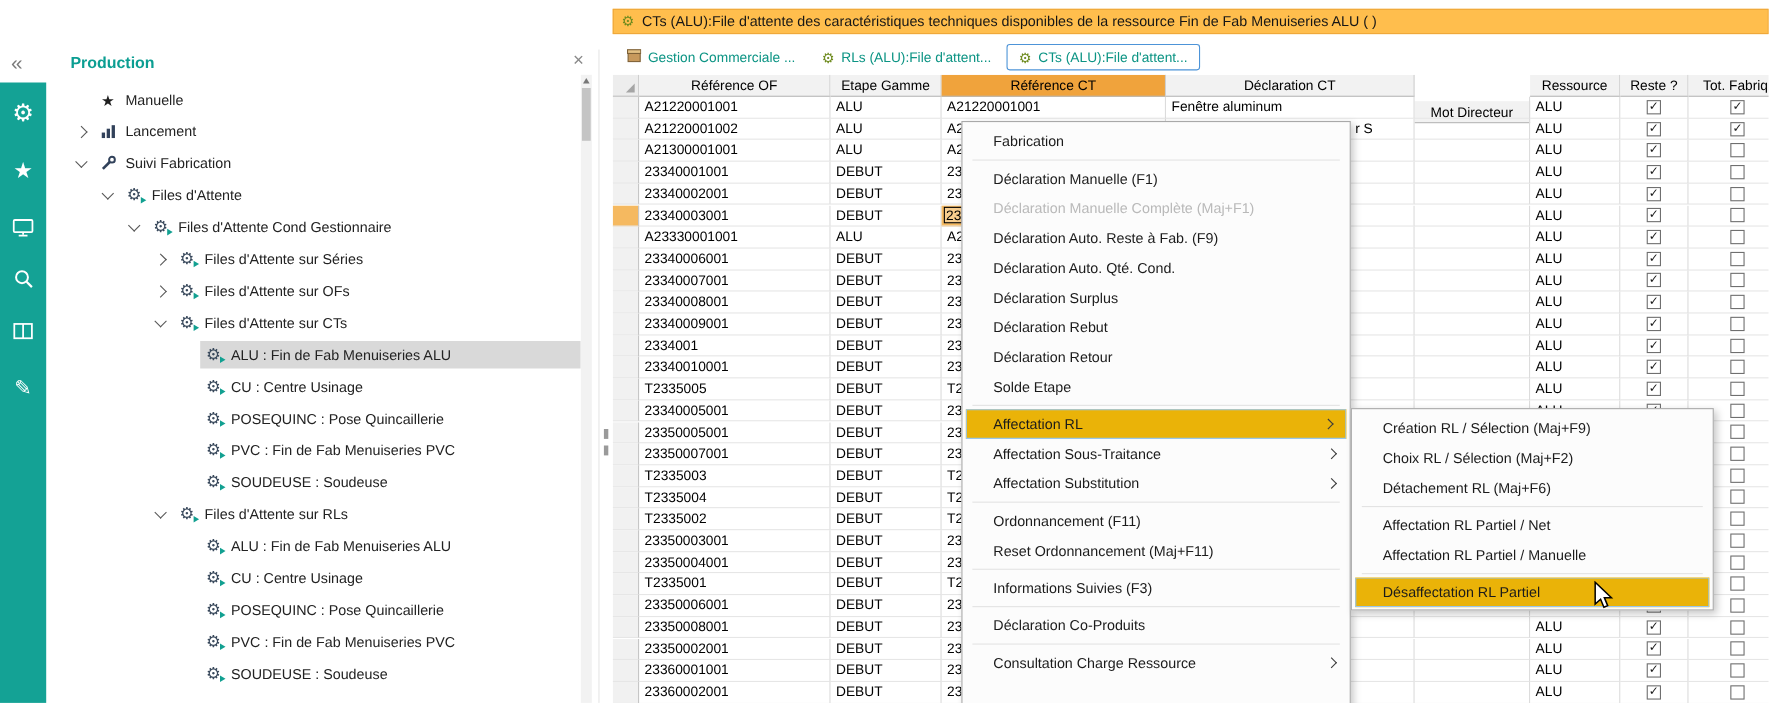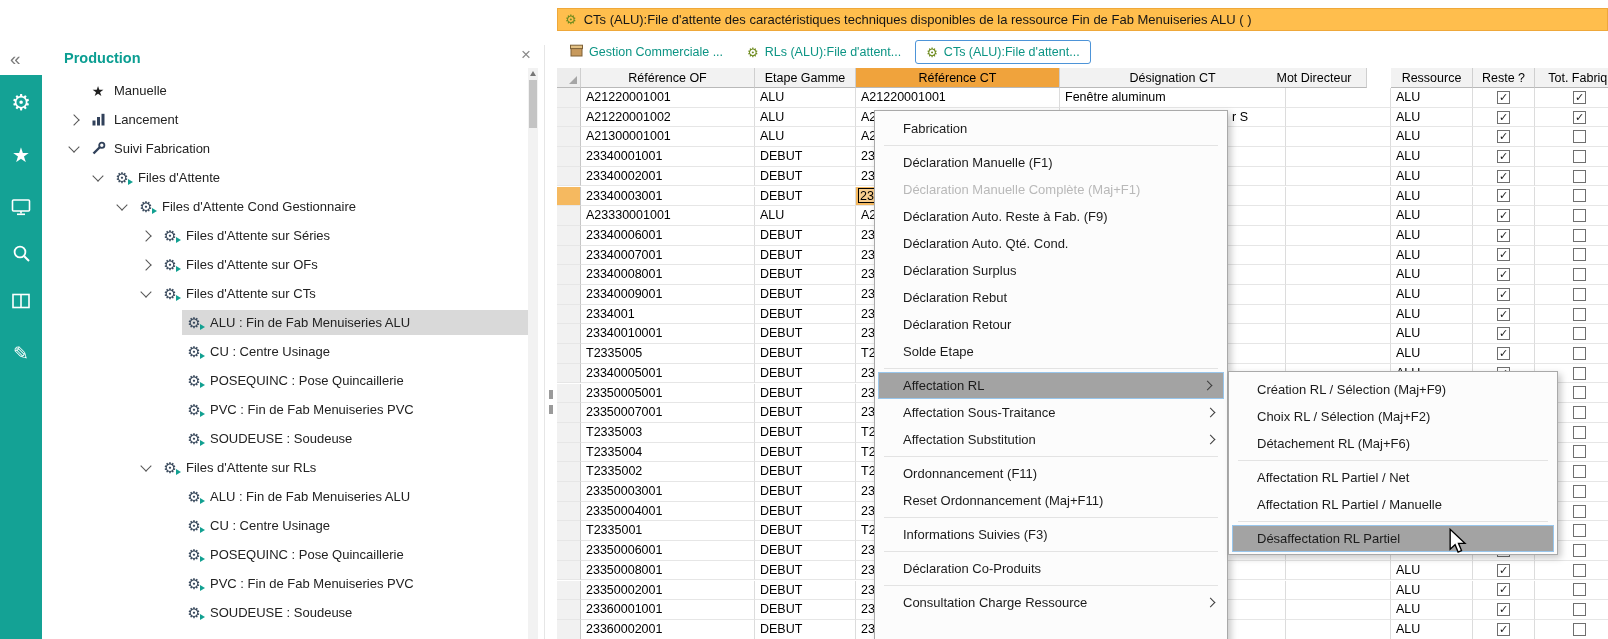--- a/index.html
+++ b/index.html
@@ -75,21 +75,21 @@
   .gc.ctsel{background:#F5B960;padding-left:2px}
   .selbox{display:inline-block;border:1px solid #000;background:#F8CE8F;height:15px;line-height:15px;
           margin-top:1px;width:17px;overflow:hidden;padding-left:1px;box-sizing:border-box}
 
   
   .menu{position:absolute;background:#FCFCFC;border:1px solid #A9A9A9;box-shadow:3px 3px 7px rgba(0,0,0,.22);
         z-index:50;padding:4px 0;box-sizing:border-box;overflow:hidden}
   .mi{position:relative;height:27px;line-height:27px;padding-left:28px;font-size:13px;color:#1b1b1b;
       white-space:nowrap}
   .mi.dis{color:#B9B9B9}
-  .mi.hlite{background:#a3a3a3;box-shadow:inset 0 0 0 1px #98C6EC;margin:0 3px;padding-left:25px}
+  .mi.hlite{background:#eab308;box-shadow:inset 0 0 0 1px #98C6EC;margin:0 3px;padding-left:25px}
   .msep{height:1px;background:#E3E3E3;margin:3px 9px}
   .marrow{position:absolute;right:13px;top:10px;width:6px;height:6px;border-right:1.5px solid #3c3c3c;
           border-bottom:1.5px solid #3c3c3c;transform:rotate(-45deg)}
 
   .cursor{position:absolute;left:1447px;top:528px;z-index:99}
 </style>
 </head>
 <body>
 
 <div id="app">
@@ -359,22 +359,22 @@
         <span><span style="color:#6E8B1E;font-size:13px">⚙</span></span>
         <span>CTs (ALU):File d'attent...</span>
       </div>
     </div>
 
   <div class="grid" id="grid">
       <div class="hc corner" style="left: 0px; width: 24px;"></div>
       <div class="hc" style="left: 24px; width: 174px;">Référence OF</div>
       <div class="hc" style="left: 198px; width: 101px;">Etape Gamme</div>
       <div class="hc ct" style="left: 299px; width: 204px;">Référence CT</div>
-      <div class="hc" style="left: 503px; width: 226px;">Désignation CT</div>
-      <div class="hc" style="left: 705px; width: 105px;">Mot Directeur</div>
+      <div class="hc" style="left: 503px; width: 226px;">Déclaration CT</div>
+      <div class="hc" style="left: 729px; width: 105px; margin-top: 24px;">Mot Directeur</div>
       <div class="hc" style="left: 834px; width: 82px;">Ressource</div>
       <div class="hc" style="left: 916px; width: 62px;">Reste ?</div>
       <div class="hc" style="left: 978px; width: 90px;">Tot. Fabriq.</div>
       <div class="grow" style="top: 20px; height: 19.7px;">
         <div class="gc rowhdr" style="left: 0px; width: 24px;"></div>
         <div class="gc" style="left: 24px; width: 174px;">A21220001001</div>
         <div class="gc" style="left: 198px; width: 101px;">ALU</div>
         <div class="gc" style="left: 299px; width: 204px;">A21220001001</div>
         <div class="gc" style="left: 503px; width: 226px;">Fenêtre aluminum</div>
         <div class="gc" style="left: 729px; width: 105px;"></div>

